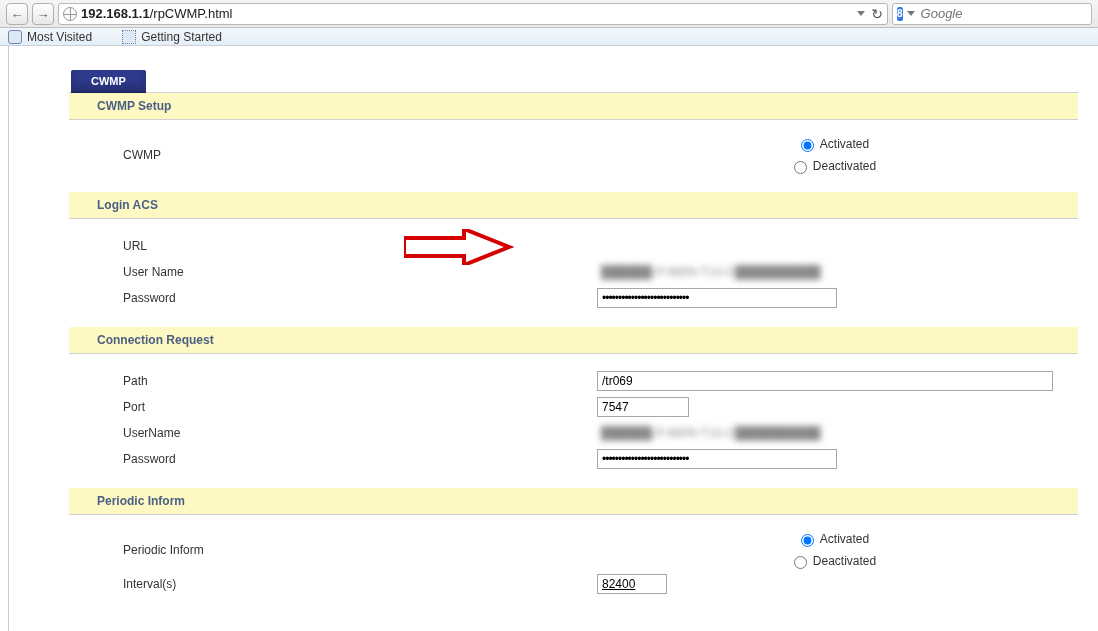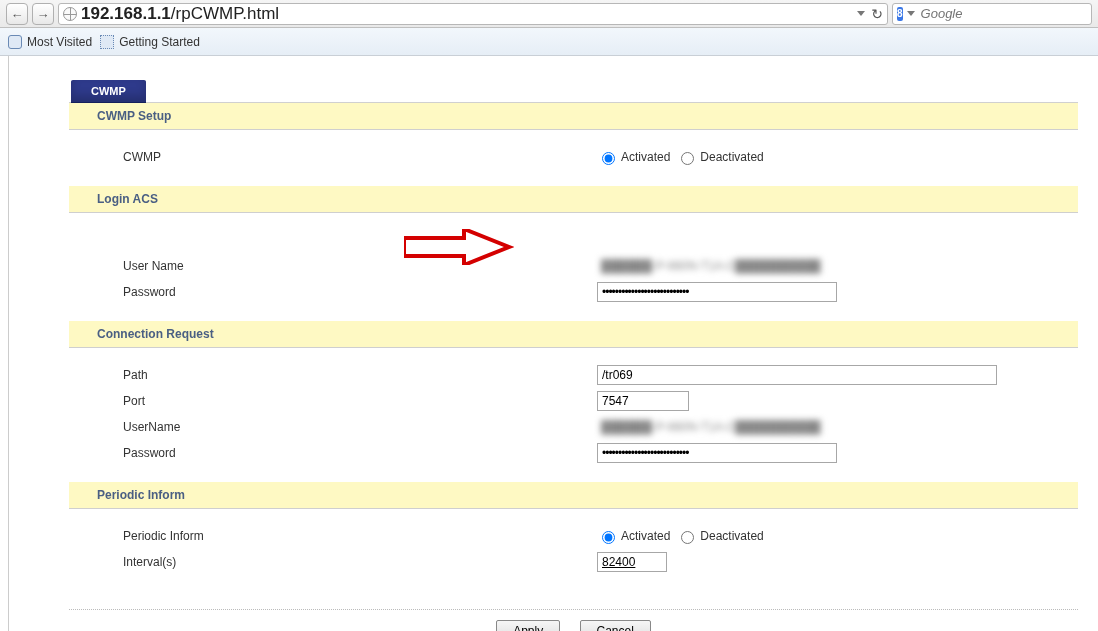--- a/index.html
+++ b/index.html
@@ -52,21 +52,21 @@
     content:"";
     position:absolute;
     border: 1px solid #999;
   }
   .url-bar .globe::before{
     top: 50%; left:0; right:0; border-width:1px 0 0 0;
   }
   .url-bar .globe::after{
     top:0; bottom:0; left:50%; border-width:0 0 0 1px;
   }
-  .url-text { flex:1; font-size: 17px; color:#222; }
+  .url-text { flex:1; font-size: 13px; color:#222; }
   .url-text .bold { font-weight: bold; }
   .url-right {
     display:flex; align-items:center; gap:6px; color:#777;
   }
   .search-box {
     width: 200px;
     display: flex;
     align-items: center;
     border: 1px solid #b7b7b7;
     border-radius: 3px;
@@ -82,22 +82,22 @@
   }
   .search-box input {
     border:none; outline:none; flex:1; font-style: italic; color:#999; font-size:13px;
     background:transparent;
   }
   .search-btn { color:#2878d0; font-size:14px; }
   .bookmarks-bar {
     background: linear-gradient(#f2f7fc,#e6eef6);
     border-bottom: 1px solid #c9cfd6;
     padding: 8px 8px;
-    display:flex; align-items:center; gap: 8px;
-    height: 28px;
+    display:flex; align-items:center; gap: 30px;
+    height: 18px;
     font-size: 12px;
   }
   .bm-item { display:flex; align-items:center; gap:5px; color:#333; cursor:pointer;}
   .bm-icon {
     width:14px;height:14px;border:1px dotted #6a8ab5;
     background:#dfe9f5;
   }
   .bm-icon.globe { border-style:solid; border-radius:3px; }
 
   
@@ -161,21 +161,21 @@
     background:#fff;
   }
   .blurred {
     color:#888;
     filter: blur(3px);
     display:inline-block;
     padding: 2px 4px;
     font-size:12px;
   }
   .radio-group {
-    display:flex; align-items:center; gap:14px;
+    display:flex; align-items:center; gap:14px;flex-direction:column;
   }
   .radio-group label {
     display:flex; align-items:center; gap:3px;
   }
   
   .annotation {
     position:absolute;
     left: 404px;
     top: 229px;
     pointer-events:none;
@@ -259,41 +259,42 @@
             <input type="radio" name="cwmp" style="">
             <span>Deactivated</span>
           </label>
         </div>
       </div>
     </div>
 
     <div class="section-header">Login ACS</div>
     <div class="section-body">
       <div class="form-row">
+        <div class="label">URL</div>
       </div>
       <div class="form-row">
         <div class="label">User Name</div>
         <div class="field" style="padding-left:128px;">
           <span class="blurred">██████-P-660N-T1A-C██████████</span>
         </div>
       </div>
       <div class="form-row">
         <div class="label">Password</div>
         <div class="field" style="padding-left:128px;">
           <input type="text" style="width: 240px; letter-spacing: -1px;" value="•••••••••••••••••••••••••••">
         </div>
       </div>
     </div>
 
     <div class="section-header">Connection Request</div>
     <div class="section-body">
       <div class="form-row">
         <div class="label">Path</div>
         <div class="field" style="padding-left:128px;">
-          <input type="text" style="width: 400px;" value="/tr069">
+          <input type="text" style="width: 456px;" value="/tr069">
         </div>
       </div>
       <div class="form-row">
         <div class="label">Port</div>
         <div class="field" style="padding-left:128px;">
           <input type="text" style="width: 92px;" value="7547">
         </div>
       </div>
       <div class="form-row">
         <div class="label">UserName</div>

